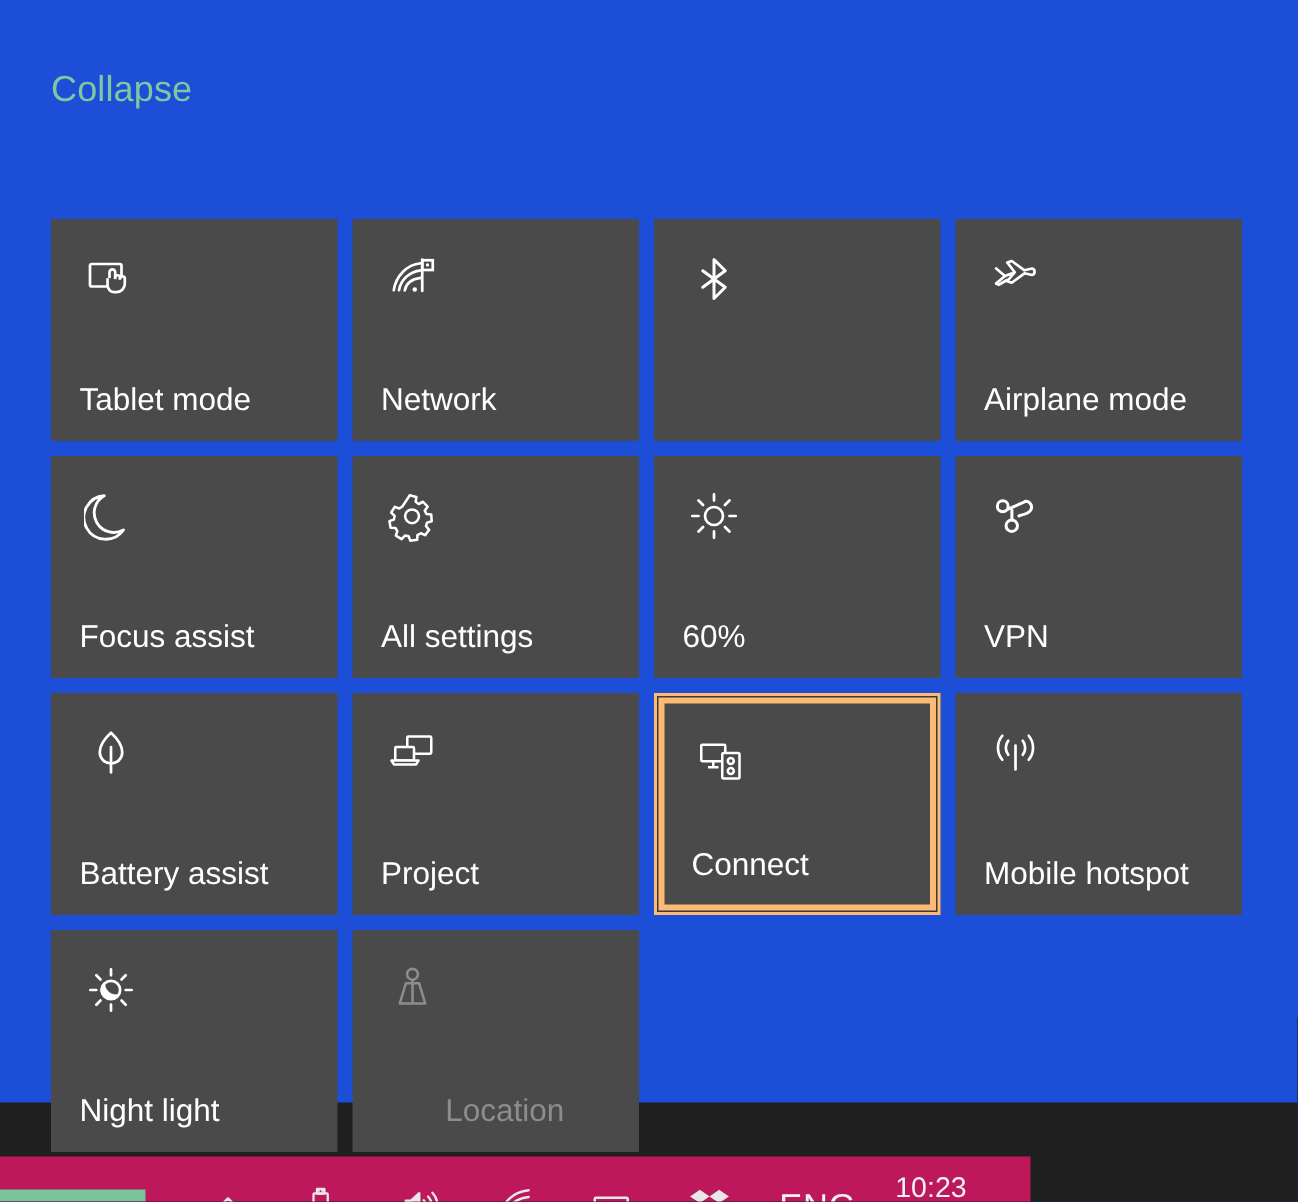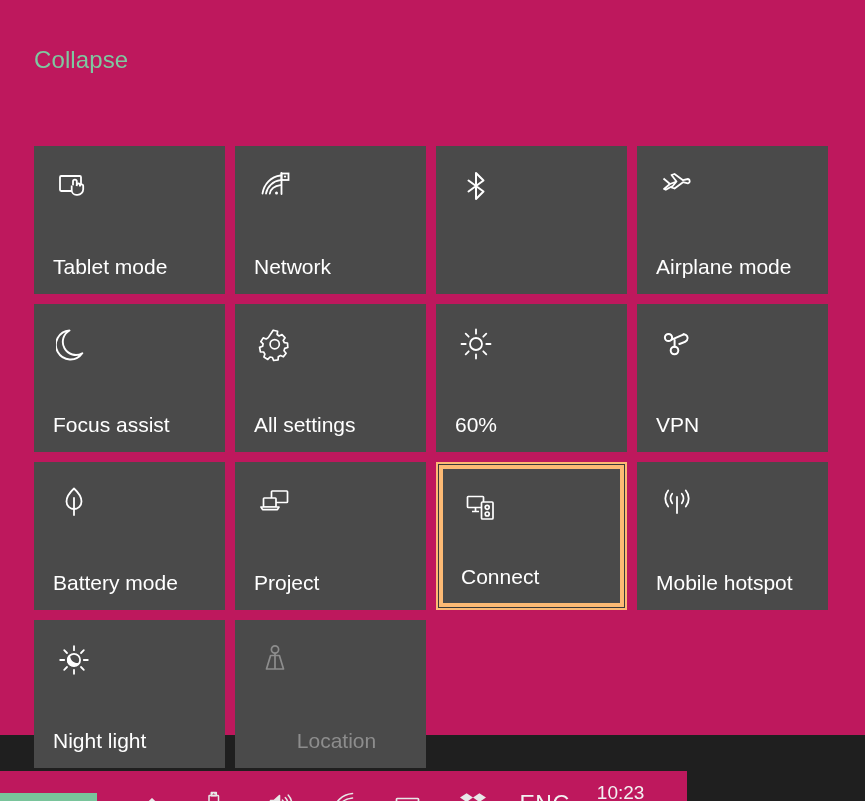--- a/index.html
+++ b/index.html
@@ -7,21 +7,21 @@
     width:865px; height:801px; overflow:hidden;
     background:#1f1f1f;
     font-family:"Liberation Sans", sans-serif;
   }
 
   #root { position:relative; width:865px; height:801px; background:#1f1f1f; }
 
   
   #action-center {
     position:absolute; left:0; top:0; width:865px; height:735px;
-    background:#be185d;
+    background:#1d4ed8;
   }
 
   #collapse-row {
     position:absolute; left:34px; top:42px;
     height:36px; display:flex; align-items:center;
   }
   #collapse-link {
     color:#7ec8a0; font-size:24px; line-height:1;
     letter-spacing:0.1px; cursor:pointer; background:none; border:none;
     font-family:"Liberation Sans", sans-serif; padding:0;
@@ -196,21 +196,21 @@
         <span class="tile-label">VPN</span>
       </div>
 
       <div class="tile">
         <span class="tile-icon">
           <svg width="36" height="36" viewBox="0 0 36 36" fill="none" stroke="currentColor" stroke-width="1.8" stroke-linecap="round" stroke-linejoin="round">
             <path d="M18 4.5 C 12 10, 10.5 14, 10.5 17.5 a7.5 7.5 0 0 0 15 0 C 25.5 14, 24 10, 18 4.5 z"></path>
             <path d="M18 14 v17"></path>
           </svg>
         </span>
-        <span class="tile-label">Battery mode</span>
+        <span class="tile-label">Battery assist</span>
       </div>
 
       <div class="tile">
         <span class="tile-icon">
           <svg width="36" height="36" viewBox="0 0 36 36" fill="none" stroke="currentColor" stroke-width="1.7" stroke-linejoin="round">
             <rect x="14.5" y="7" width="16" height="11.5" rx="0.8"></rect>
             <rect x="6.5" y="14" width="12.5" height="9" rx="0.8" fill="#4a4a4a"></rect>
             <path d="M4 23 h18 l-1.6 2.6 H5.6 z" fill="#4a4a4a"></path>
           </svg>
         </span>

